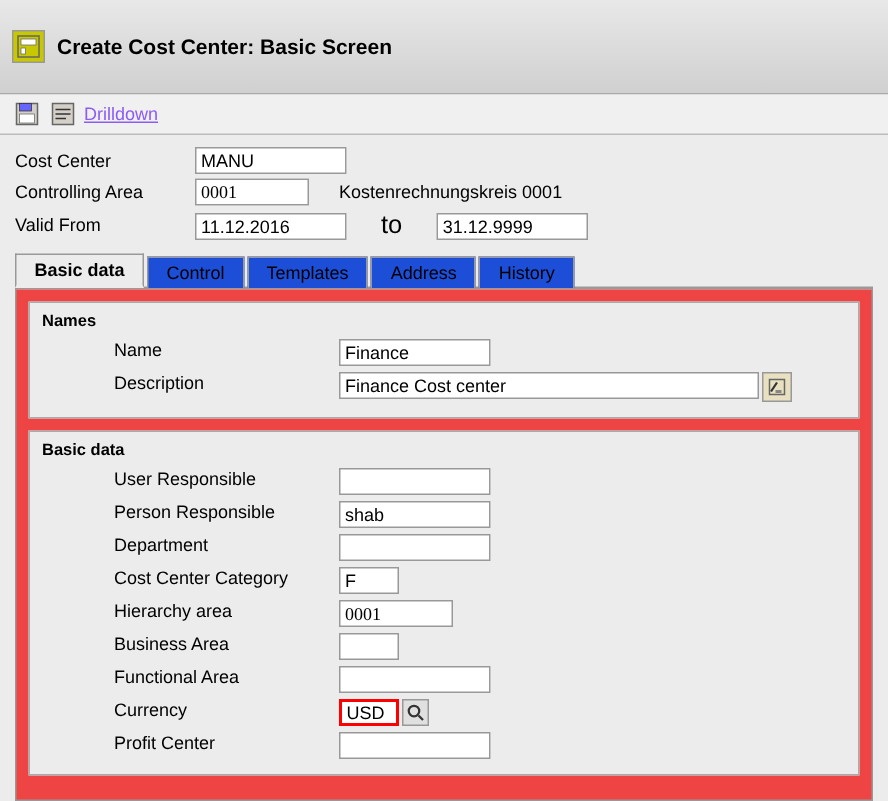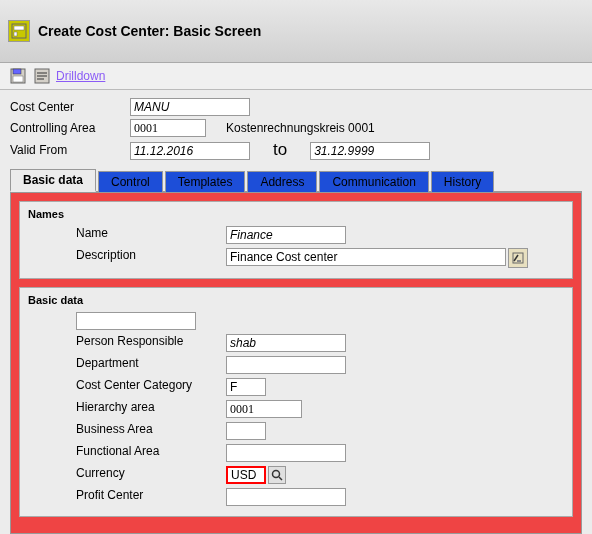--- a/index.html
+++ b/index.html
@@ -132,21 +132,21 @@
     }
     .form-input {
       border: 1px solid #999;
       background: #fff;
       font-size: 12px;
       padding: 1px 3px;
       height: 18px;
       font-family: Arial, sans-serif;
     }
     .form-input.wide { width: 280px; }
-    .form-input.medium { width: 120px; font-style: italic; }
+    .form-input.medium { width: 101px; }
     .form-input.small { width: 76px; font-family: Liberation Serif, serif; }
     .form-input.xsmall { width: 40px; }
     .edit-btn {
       width: 20px;
       height: 20px;
       border: 1px solid #999;
       background: #e8e0c0;
       cursor: pointer;
       display: flex; align-items: center; justify-content: center;
       font-size: 10px;
@@ -232,21 +232,20 @@
       <input type="text" class="form-input medium" value="31.12.9999" readonly="" style="">
     </div>
   </div>
 
   <div class="tabs-container">
     <div class="tabs-row">
       <div class="tab active">Basic data</div>
       <div class="tab">Control</div>
       <div class="tab">Templates</div>
       <div class="tab">Address</div>
-      <div class="tab">Communication</div>
       <div class="tab">History</div>
     </div>
     <div class="tab-content">
 
       <div class="section-box">
         <div class="section-title">Names</div>
         <div class="form-row">
           <div class="form-label">Name</div>
           <input type="text" class="form-input medium" value="Finance" style="">
         </div>
@@ -259,20 +258,21 @@
               <line x1="2" y1="9" x2="6" y2="3" stroke="#333" stroke-width="1.5"></line>
               <rect x="5" y="8" width="4" height="2" fill="#888"></rect>
             </svg>
           </div>
         </div>
       </div>
 
       <div class="section-box">
         <div class="section-title">Basic data</div>
         <div class="form-row">
+          <div class="form-label">User Responsible</div>
           <input type="text" class="form-input medium" value="" style="">
         </div>
         <div class="form-row">
           <div class="form-label">Person Responsible</div>
           <input type="text" class="form-input medium" value="shab" style="">
         </div>
         <div class="form-row">
           <div class="form-label">Department</div>
           <input type="text" class="form-input medium" value="" style="">
         </div>

